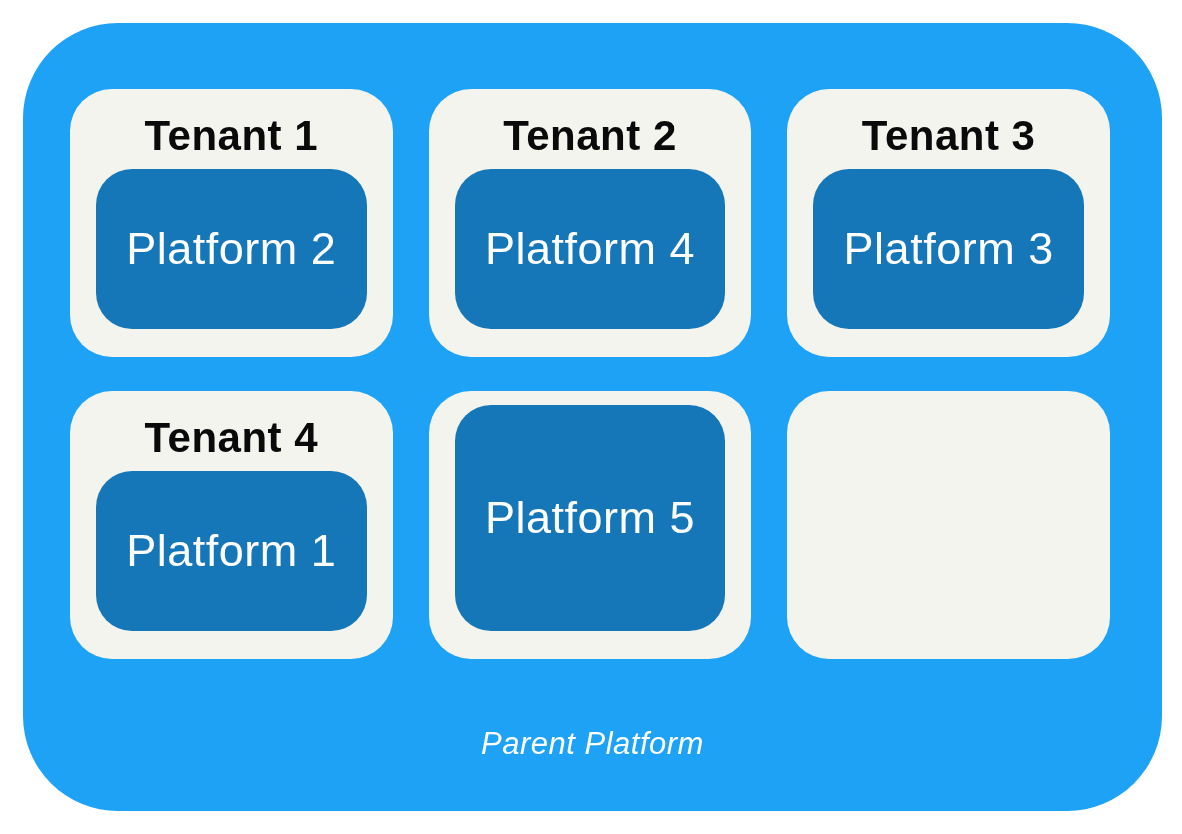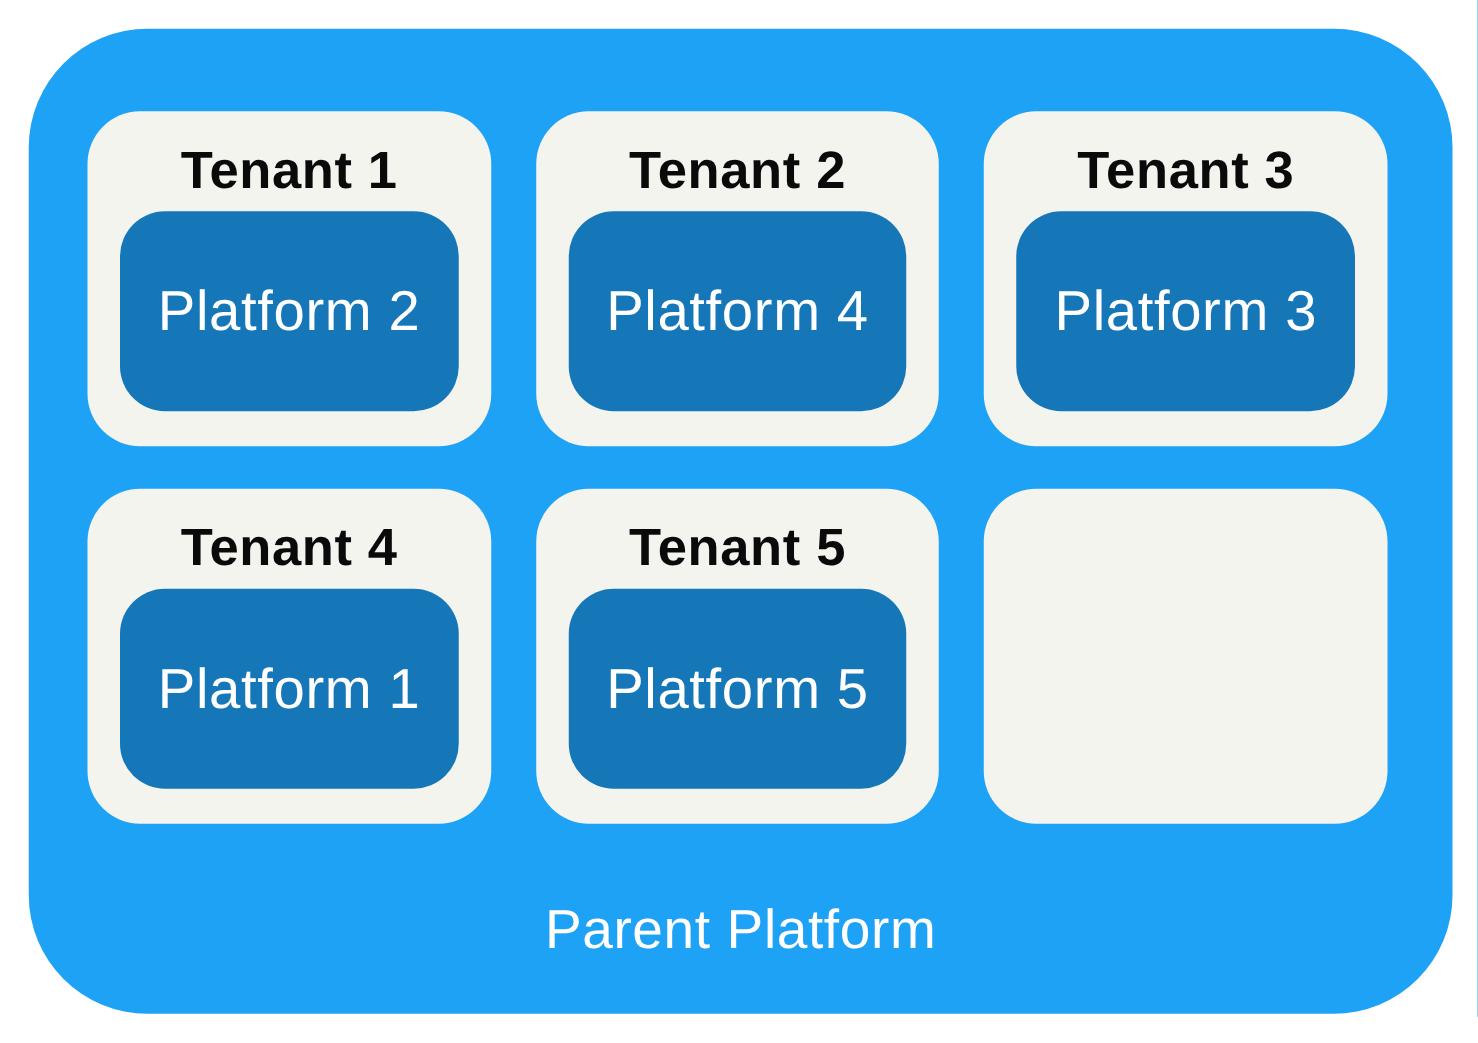--- a/index.html
+++ b/index.html
@@ -76,26 +76,27 @@
     white-space: nowrap;
   }
   .parent-label-row {
     position: absolute;
     left: 0;
     right: 0;
     top: 692px;
     text-align: center;
   }
   .parent-label {
-    font-size: 44px;
+    font-size: 31px;
     line-height: 58px;
     font-weight: 500;
     color: var(--parent-text);
     letter-spacing: 0.5px;
     white-space: nowrap;
+    font-style: italic;
   }
 </style>
 </head>
 <body>
 
 <div class="parent-platform">
 
   <div class="tenant-grid">
 
     <div class="tenant-card">
@@ -120,21 +121,20 @@
     </div>
 
     <div class="tenant-card">
       <div class="tenant-label">Tenant 4</div>
       <div class="platform-node">
         <span class="platform-label">Platform 1</span>
       </div>
     </div>
 
     <div class="tenant-card">
-      <div class="tenant-label">Tenant 5</div>
       <div class="platform-node">
         <span class="platform-label">Platform 5</span>
       </div>
     </div>
 
     <div class="tenant-card">
     </div>
 
   </div>
 

